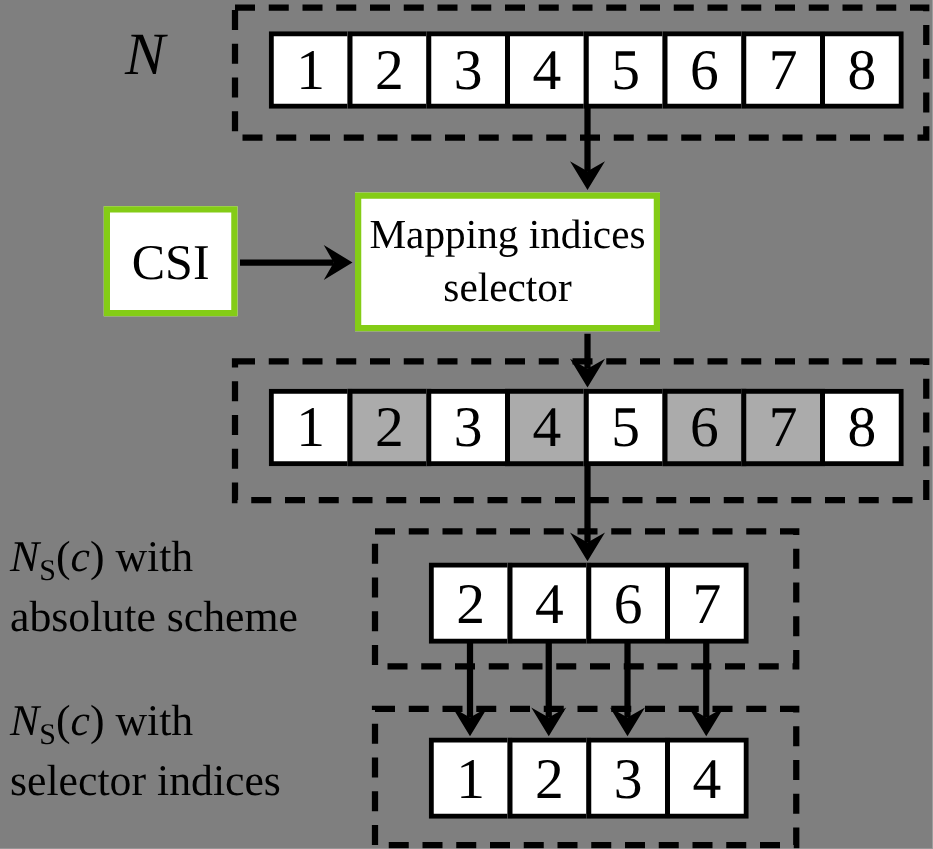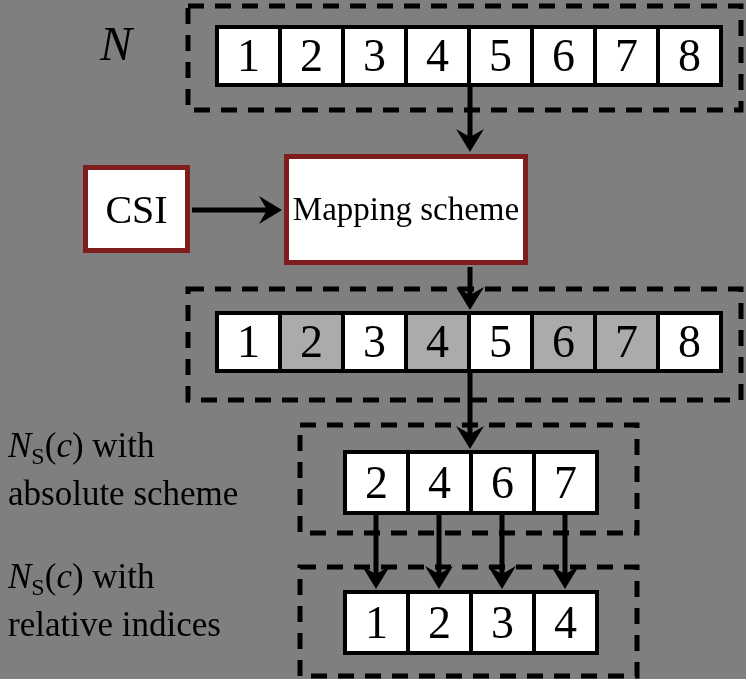--- a/index.html
+++ b/index.html
@@ -11,21 +11,21 @@
   .content{position:absolute;left:0;top:0;width:100%;height:100%;z-index:2;}
 
   .cellrow{position:absolute;display:flex;}
   .cell{box-sizing:border-box;width:67px;border:4px solid #000;background:#ffffff;
         display:flex;align-items:center;justify-content:center;
         font-size:46px;color:#000;line-height:1;}
   .cell + .cell{margin-left:-4px;}
   .row-tall .cell{height:65px;}
   .row-short .cell{height:62px;}
 
-  .solidbox{position:absolute;box-sizing:border-box;background:#ffffff;border:5px solid #7f1d1d;
+  .solidbox{position:absolute;box-sizing:border-box;background:#ffffff;border:5px solid #84cc16;
         display:flex;flex-direction:column;align-items:center;justify-content:center;
         text-align:center;color:#000;}
   .csi{left:83px;top:165px;width:107px;height:88px;font-size:40px;}
   .selector{left:284px;top:154px;width:244px;height:111px;font-size:33px;line-height:1.28;}
 
   .setlabel{position:absolute;color:#000;}
   .n-label{left:100px;top:16px;font-size:48px;font-style:italic;}
   .script{font-style:italic;}
   .idxlabel{left:8px;width:300px;font-size:35px;line-height:1.36;}
   .abs-label{top:422px;}
@@ -60,21 +60,22 @@
       <div class="cell">6</div>
       <div class="cell">7</div>
       <div class="cell">8</div>
     </div>
 
     <div class="solidbox csi">
       <span>CSI</span>
     </div>
 
     <div class="solidbox selector">
-      <span>Mapping scheme</span>
+      <span>Mapping indices</span>
+      <span>selector</span>
     </div>
 
     <div class="cellrow row-short" style="left:215px;top:311px;">
       <div class="cell">1</div>
       <div class="cell" style="background: rgb(171, 171, 171);">2</div>
       <div class="cell">3</div>
       <div class="cell" style="background: rgb(171, 171, 171);">4</div>
       <div class="cell">5</div>
       <div class="cell" style="background: rgb(171, 171, 171);">6</div>
       <div class="cell" style="background: rgb(171, 171, 171);">7</div>
@@ -88,21 +89,21 @@
 
     <div class="cellrow row-tall" style="left:343px;top:450px;">
       <div class="cell">2</div>
       <div class="cell">4</div>
       <div class="cell">6</div>
       <div class="cell">7</div>
     </div>
 
     <div class="setlabel idxlabel rel-label">
       <span class="script">N</span><sub>S</sub><span>(</span><span class="ital">c</span><span>) with</span><br>
-      <span>relative indices</span>
+      <span>selector indices</span>
     </div>
 
     <div class="cellrow row-tall" style="left:343px;top:590px;">
       <div class="cell">1</div>
       <div class="cell">2</div>
       <div class="cell">3</div>
       <div class="cell">4</div>
     </div>
 
   </div>

